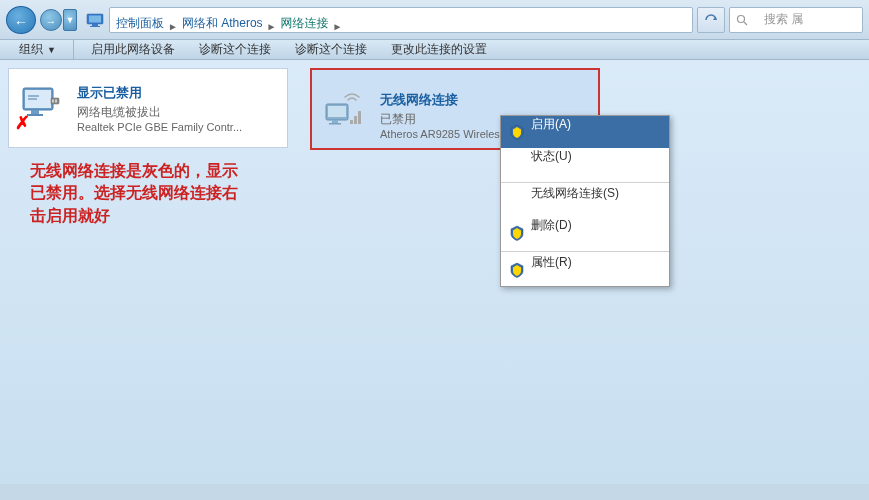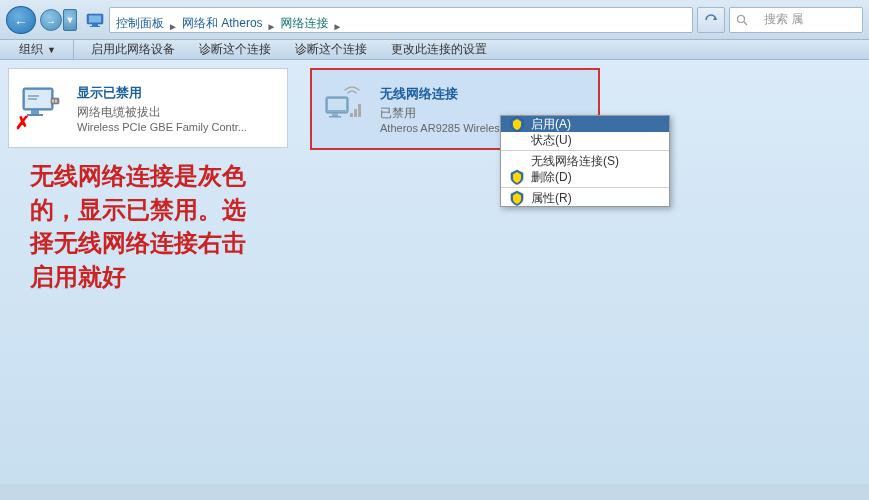--- a/index.html
+++ b/index.html
@@ -203,40 +203,39 @@
     
     .wireless-item {
       position: absolute;
       left: 310px;
       top: 8px;
       width: 290px;
       height: 82px;
       background: #cce0f5;
       border: 2px solid #cc3333;
       display: flex;
-      align-items: center;
+      align-items: flex-end;
       padding: 8px 10px;
       gap: 10px;
     }
 
     
     .context-menu {
       position: absolute;
       left: 500px;
       top: 55px;
       width: 170px;
       background: white;
       border: 1px solid #999;
       box-shadow: 2px 2px 6px rgba(0,0,0,0.3);
       z-index: 100;
     }
     .context-menu-item {
-      height: 16px;
-      display: flex;
-      align-items: center;
+      height: 32px;
+      display: flex;
       padding: 0 20px 0 30px;
       font-size: 12px;
       color: #333;
       cursor: pointer;
       position: relative;
       gap: 6px;
     }
     .context-menu-item.highlighted {
       background: #3b6ea5;
       color: white;
@@ -254,21 +253,21 @@
       top: 50%;
       transform: translateY(-50%);
     }
 
     
     .annotation-text {
       position: absolute;
       left: 30px;
       top: 100px;
       width: 220px;
-      font-size: 24px;
+      font-size: 16px;
       font-weight: bold;
       color: #cc2222;
       line-height: 1.4;
       font-family: 'KaiTi', 'STKaiti', 'SimSun', serif;
     }
 
     
     .monitor-svg {
       width: 44px;
       height: 44px;
@@ -356,21 +355,21 @@
 
         <rect x="32" y="14" width="8" height="6" rx="1" fill="#888" stroke="#666" stroke-width="0.5"></rect>
         <rect x="33" y="15.5" width="2" height="3" fill="#ccc"></rect>
         <rect x="36" y="15.5" width="2" height="3" fill="#ccc"></rect>
       </svg>
       <div class="error-x">✗</div>
     </div>
     <div class="network-info">
       <div class="network-name">显示已禁用</div>
       <div class="network-status">网络电缆被拔出</div>
-      <div class="network-adapter">Wireless PCIe GBE Family Contr...</div>
+      <div class="network-adapter">Realtek PCIe GBE Family Contr...</div>
     </div>
   </div>
 
   <div class="wireless-item">
     <div class="network-icon-area">
       <svg class="signal-svg" viewBox="0 0 40 40">
 
         <rect x="4" y="12" width="22" height="16" rx="1.5" fill="#8ab0d0" stroke="#6a90b0" stroke-width="1"></rect>
         <rect x="6" y="14" width="18" height="11" fill="#c8e0f0"></rect>
         <rect x="10" y="28" width="6" height="3" fill="#8ab0d0"></rect>

